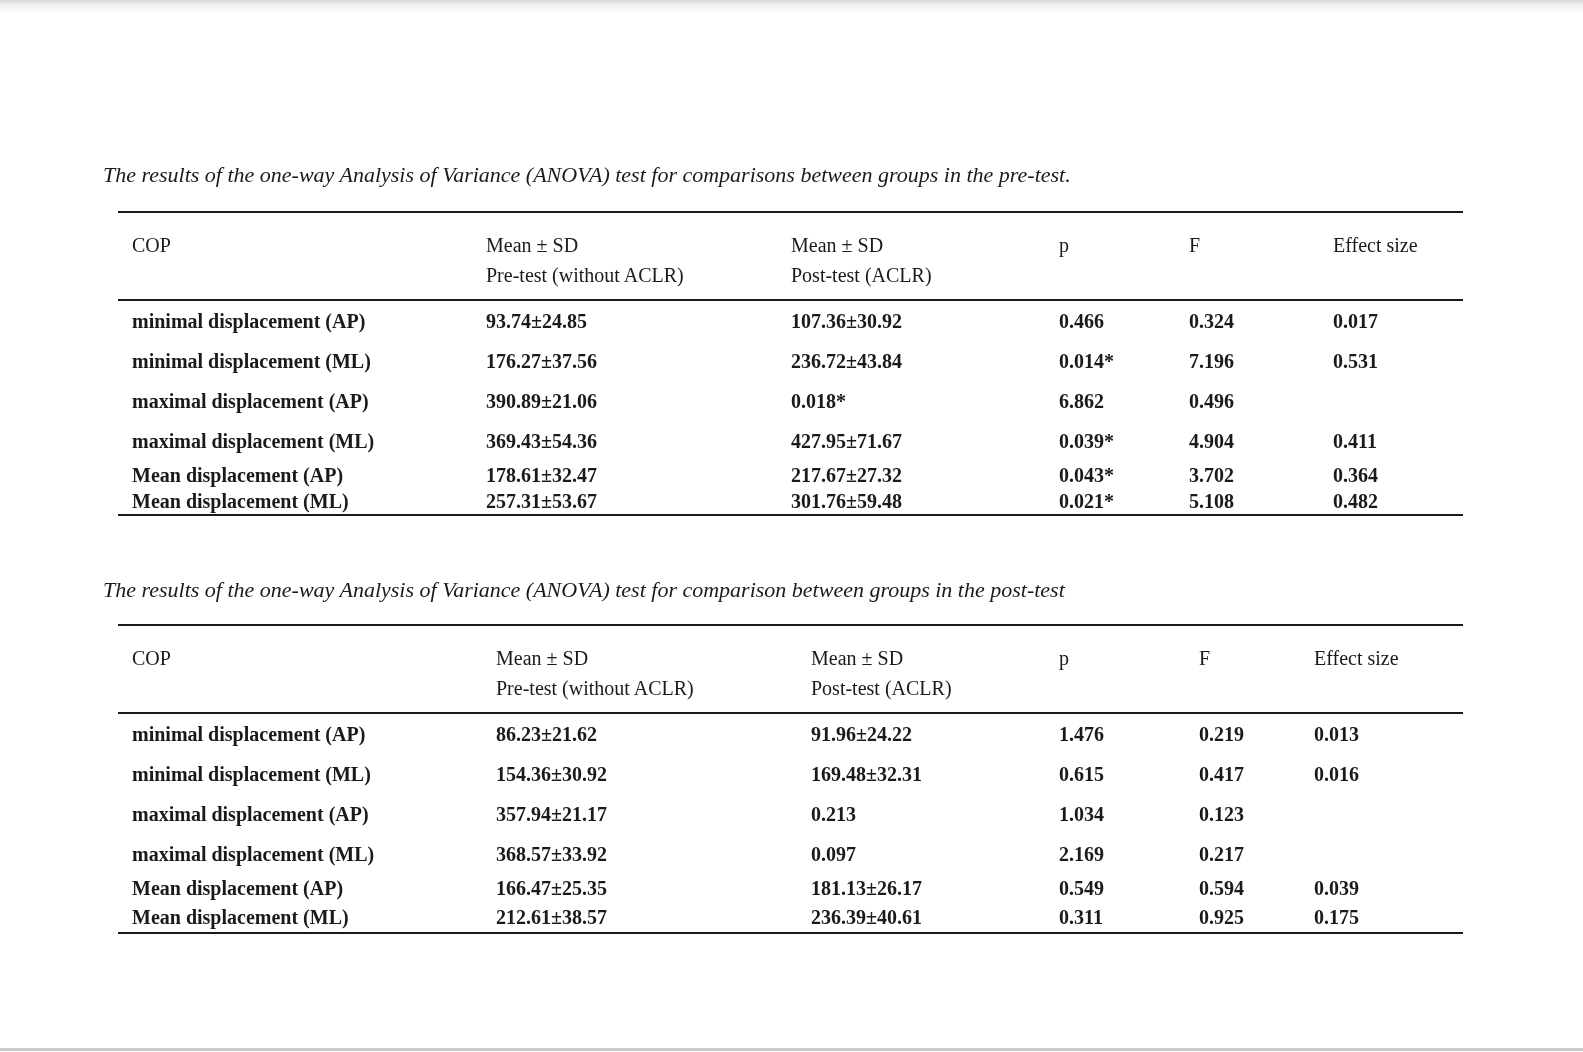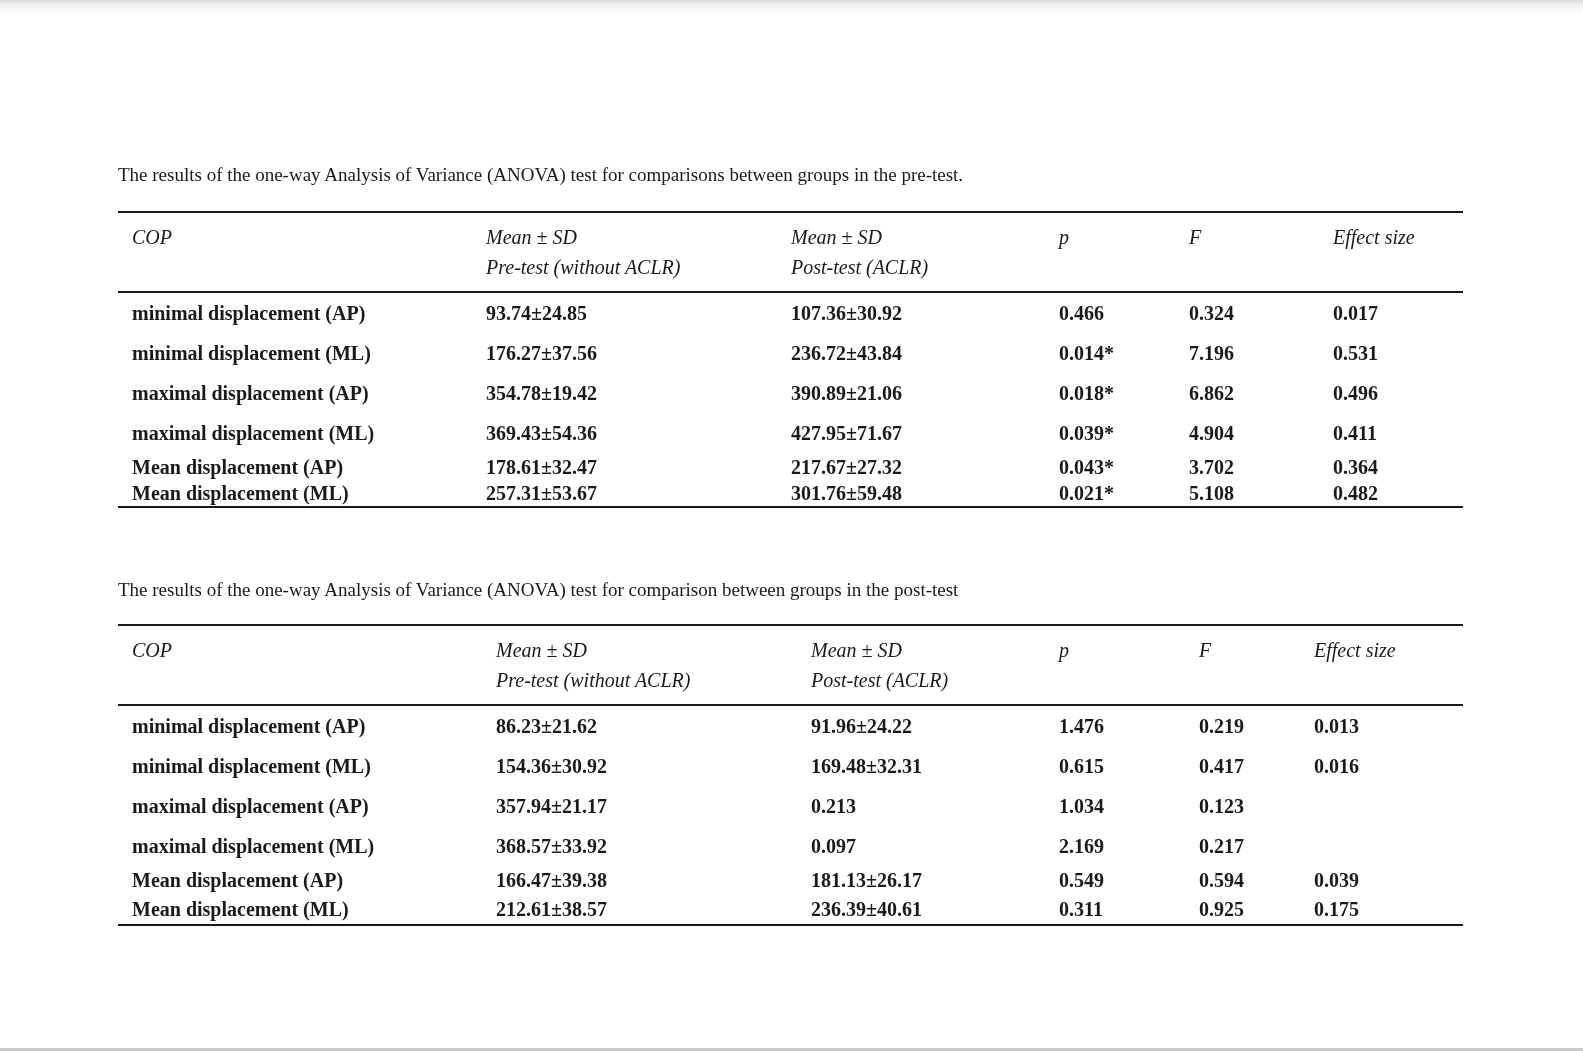--- a/index.html
+++ b/index.html
@@ -24,46 +24,46 @@
   }
   .bottom-divider {
     position: absolute;
     left: 0; right: 0;
     bottom: 1px;
     height: 3px;
     background: var(--bottom-divider, #c9c9c9);
   }
   .caption {
     position: absolute;
-    left: 118px;
+    left: 103px;
     width: 1350px;
-    font-size: 19px;
+    font-size: 22px;
     line-height: 28px;
     white-space: nowrap;
+    font-style: italic;
   }
   .caption.cap1 { top: 161px; }
   .caption.cap2 { top: 576px; }
 
   .data-table {
     position: absolute;
     left: 118px;
     width: 1345px;
     border-top: 2px solid var(--rule-color, #1a1a1a);
     border-bottom: 2px solid var(--rule-color, #1a1a1a);
     font-size: 20px;
   }
   .data-table.t1 { top: 211px; }
   .data-table.t2 { top: 624px; }
 
   .thead {
     display: grid;
     height: 78px;
-    padding-top: 0;
+    padding-top: 8px;
     border-bottom: 2px solid var(--rule-color, #1a1a1a);
-    font-style: italic;
   }
   .t1 .thead, .t1 .trow { grid-template-columns: 368px 305px 268px 130px 144px 130px; }
   .t2 .thead, .t2 .trow { grid-template-columns: 378px 315px 248px 140px 115px 149px; }
 
   .hcell { padding-top: 9px; }
   .hl1, .hl2 { line-height: 30px; white-space: nowrap; }
 
   .tbody { display: block; font-weight: bold; }
   .trow {
     display: grid;
@@ -122,21 +122,20 @@
         <div class="trow">
           <div class="tcell">minimal displacement (ML)</div>
           <div class="tcell">176.27±37.56</div>
           <div class="tcell">236.72±43.84</div>
           <div class="tcell">0.014*</div>
           <div class="tcell">7.196</div>
           <div class="tcell">0.531</div>
         </div>
         <div class="trow">
           <div class="tcell">maximal displacement (AP)</div>
-          <div class="tcell">354.78±19.42</div>
           <div class="tcell">390.89±21.06</div>
           <div class="tcell">0.018*</div>
           <div class="tcell">6.862</div>
           <div class="tcell">0.496</div>
         </div>
         <div class="trow">
           <div class="tcell">maximal displacement (ML)</div>
           <div class="tcell">369.43±54.36</div>
           <div class="tcell">427.95±71.67</div>
           <div class="tcell">0.039*</div>
@@ -213,21 +212,21 @@
         </div>
         <div class="trow">
           <div class="tcell">maximal displacement (ML)</div>
           <div class="tcell">368.57±33.92</div>
           <div class="tcell">0.097</div>
           <div class="tcell">2.169</div>
           <div class="tcell">0.217</div>
         </div>
         <div class="trow">
           <div class="tcell">Mean displacement (AP)</div>
-          <div class="tcell">166.47±39.38</div>
+          <div class="tcell">166.47±25.35</div>
           <div class="tcell">181.13±26.17</div>
           <div class="tcell">0.549</div>
           <div class="tcell">0.594</div>
           <div class="tcell">0.039</div>
         </div>
         <div class="trow">
           <div class="tcell">Mean displacement (ML)</div>
           <div class="tcell">212.61±38.57</div>
           <div class="tcell">236.39±40.61</div>
           <div class="tcell">0.311</div>

